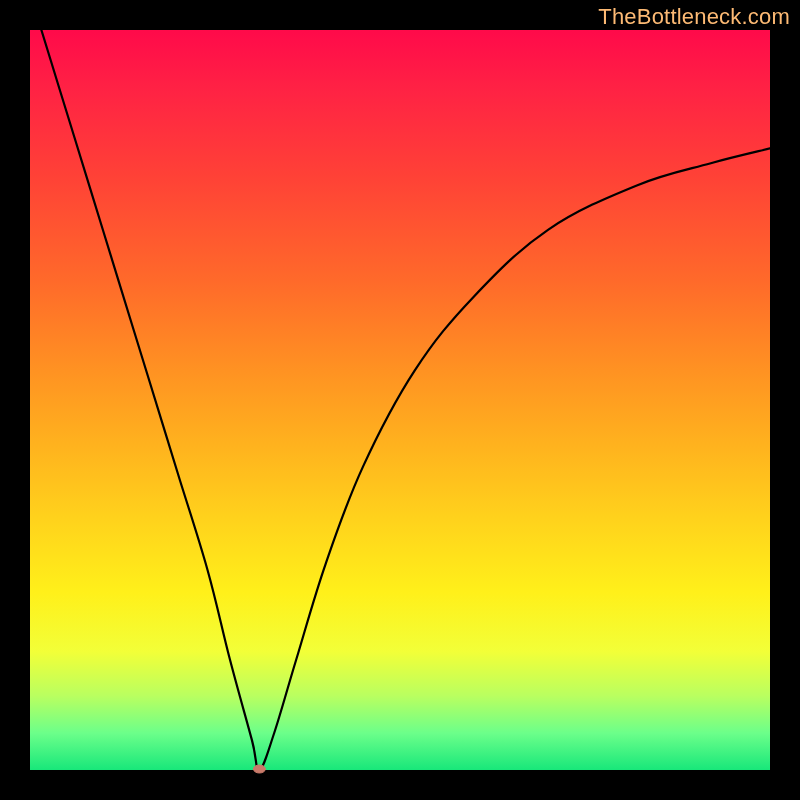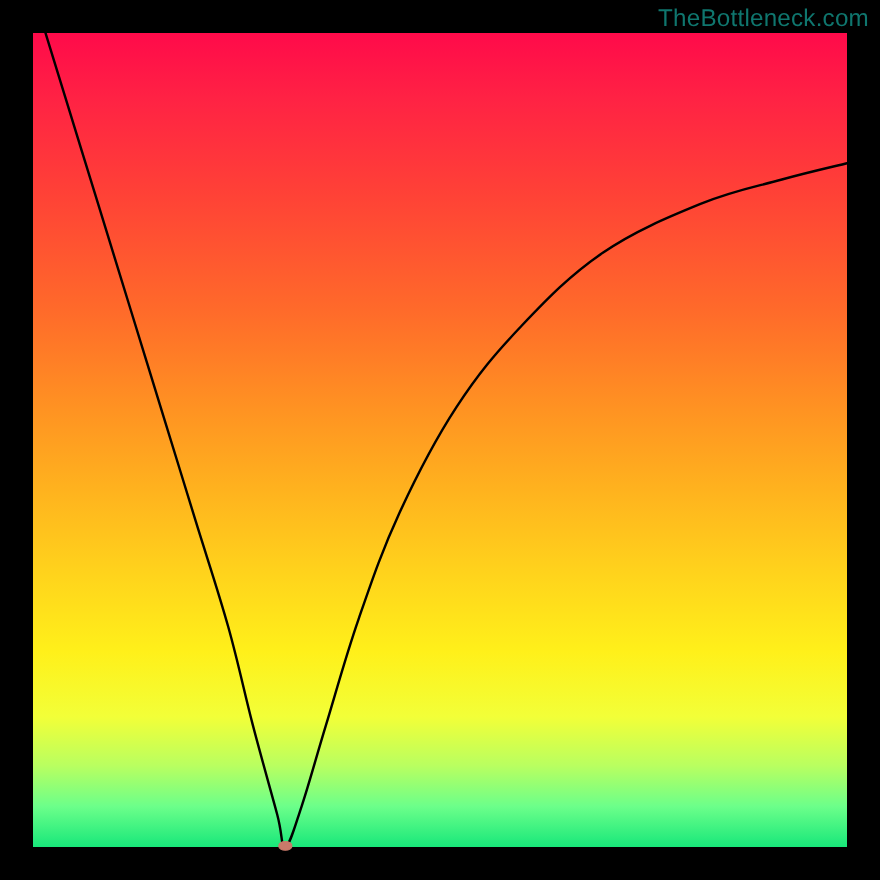--- a/index.html
+++ b/index.html
@@ -14,21 +14,21 @@
   .outer {
     position: relative;
     width: 800px;
     height: 800px;
     background: #000;
   }
   .watermark {
     position: absolute;
     top: 4px;
     right: 10px;
-    color: #0f766e;
+    color: #fdba74;
     font-size: 22px;
     letter-spacing: 0.2px;
     font-weight: 400;
     font-family: Arial, Helvetica, sans-serif;
     user-select: none;
   }
   .plot-area {
     position: absolute;
     left: 30px;
     top: 30px;

